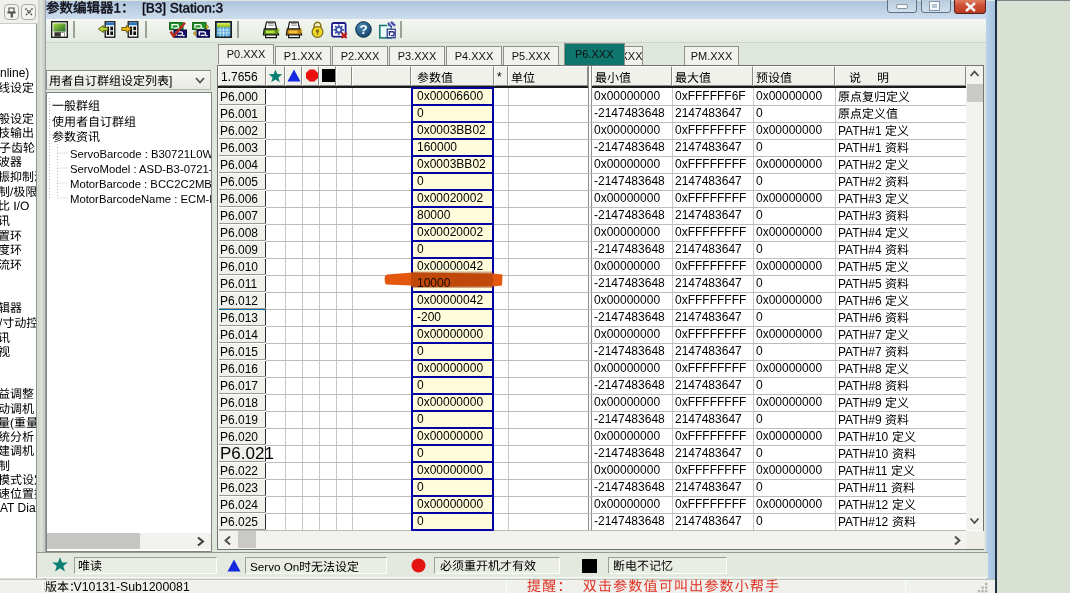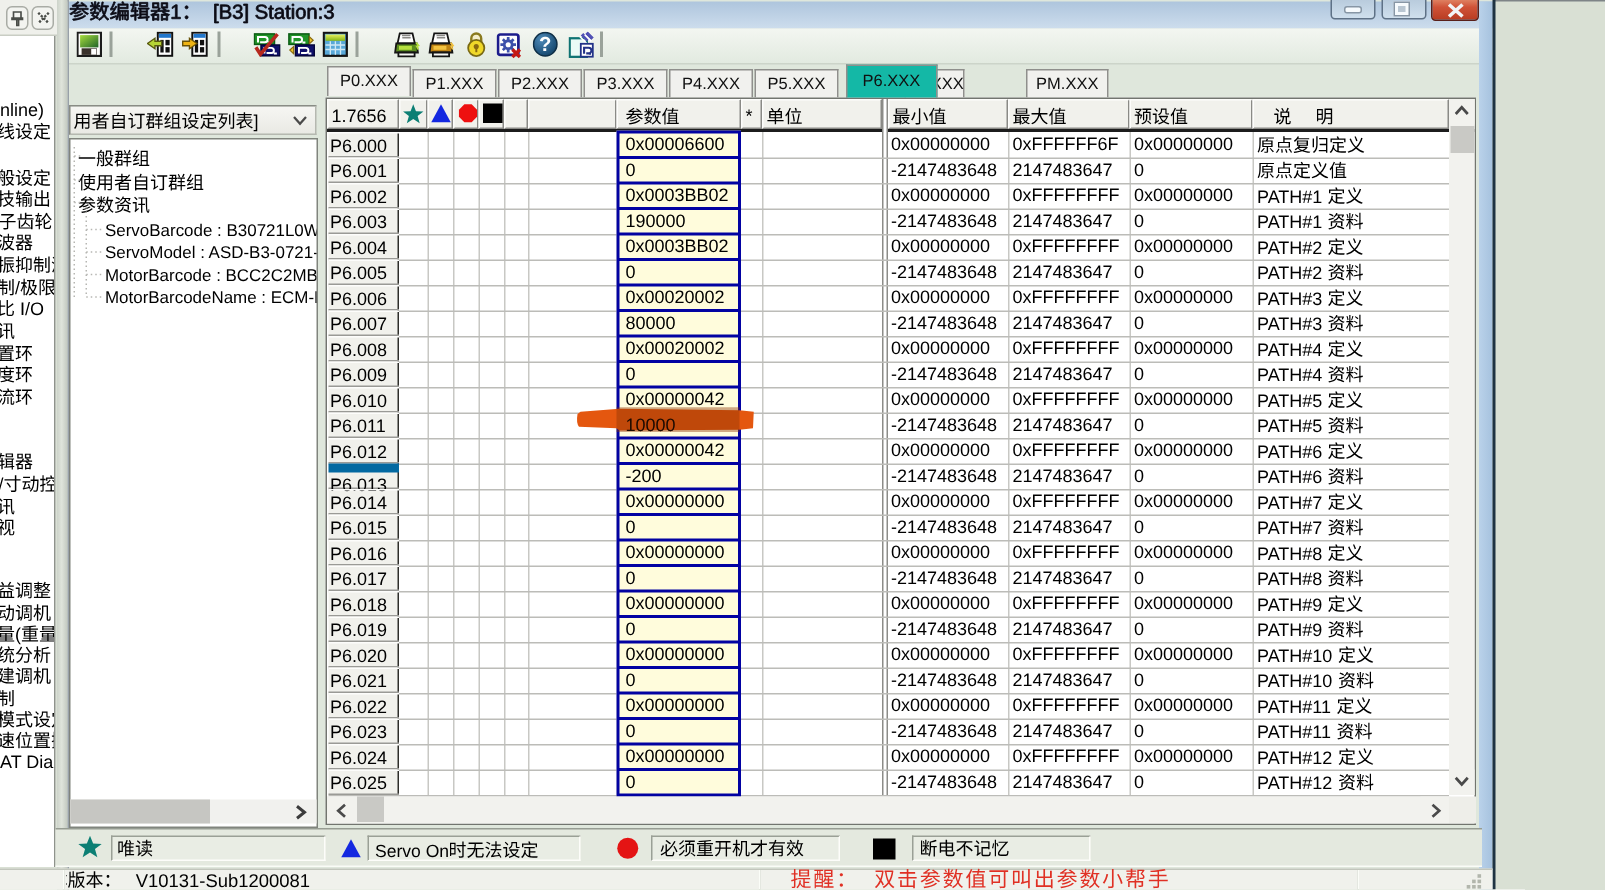--- a/index.html
+++ b/index.html
@@ -266,21 +266,21 @@
     <path d="M2 1.5 L7 5.5 L2 9.5" stroke="#3c3c3c" stroke-width="2" fill="none"></path>
   </svg>
 <div class="tab" style="left:218px;top:44px;width:56px;height:19.5px;line-height:19px">P0.XXX</div>
 <div class="tab" style="left:275px;top:45.5px;width:56px;height:19.5px;line-height:19px">P1.XXX</div>
 <div class="tab" style="left:332px;top:45.5px;width:56px;height:19.5px;line-height:19px">P2.XXX</div>
 <div class="tab" style="left:389px;top:45.5px;width:56px;height:19.5px;line-height:19px">P3.XXX</div>
 <div class="tab" style="left:446px;top:45.5px;width:56px;height:19.5px;line-height:19px">P4.XXX</div>
 <div class="tab" style="left:503px;top:45.5px;width:56px;height:19.5px;line-height:19px">P5.XXX</div>
 <div class="tab" style="left:603px;top:45.5px;width:40px;height:19.5px;line-height:19px">P7.XXX</div>
 <div class="tab" style="left:684px;top:45.5px;width:55px;height:19.5px;line-height:19px">PM.XXX</div>
-<div class="tab" style="left:564px;top:43px;width:60.5px;height:21.8px;line-height:20px;background:#14b8a6;z-index:5">P6.XXX</div>
+<div class="tab" style="left:564px;top:43px;width:60.5px;height:21.8px;line-height:20px;background:#0f766e;z-index:5">P6.XXX</div>
 <div class="a" style="left:216.5px;top:64.5px;width:767.5px;height:485.0px;background:#fff;border:1px solid #72756f"></div>
 <div class="a" style="left:217.5px;top:65.5px;width:765.5px;height:20.5px;background:#f1f1ec"></div>
 <div class="a" style="left:217.5px;top:85.8px;width:765.5px;height:1.8px;background:#1c1c1c"></div>
 <div class="a" style="left:217.5px;top:65.5px;width:48.0px;height:20.3px;border-top:1px solid #fdfdfb;border-left:1px solid #fdfdfb;border-right:1px solid #8a8a86;border-bottom:1px solid #8a8a86"></div>
 <div class="a" style="left:265.5px;top:65.5px;width:19.5px;height:20.3px;border-top:1px solid #fdfdfb;border-left:1px solid #fdfdfb;border-right:1px solid #8a8a86;border-bottom:1px solid #8a8a86"></div>
 <div class="a" style="left:285px;top:65.5px;width:17px;height:20.3px;border-top:1px solid #fdfdfb;border-left:1px solid #fdfdfb;border-right:1px solid #8a8a86;border-bottom:1px solid #8a8a86"></div>
 <div class="a" style="left:302px;top:65.5px;width:17px;height:20.3px;border-top:1px solid #fdfdfb;border-left:1px solid #fdfdfb;border-right:1px solid #8a8a86;border-bottom:1px solid #8a8a86"></div>
 <div class="a" style="left:319px;top:65.5px;width:17px;height:20.3px;border-top:1px solid #fdfdfb;border-left:1px solid #fdfdfb;border-right:1px solid #8a8a86;border-bottom:1px solid #8a8a86"></div>
 <div class="a" style="left:336px;top:65.5px;width:16px;height:20.3px;border-top:1px solid #fdfdfb;border-left:1px solid #fdfdfb;border-right:1px solid #8a8a86;border-bottom:1px solid #8a8a86"></div>
 <div class="a" style="left:352px;top:65.5px;width:58.5px;height:20.3px;border-top:1px solid #fdfdfb;border-left:1px solid #fdfdfb;border-right:1px solid #8a8a86;border-bottom:1px solid #8a8a86"></div>
@@ -367,29 +367,29 @@
 <div class="a" style="left:218.5px;top:138.6px;width:47px;height:17.0px;border-top:1px solid #fdfdfb;border-bottom:1px solid #9a9a96;font-size:12px;line-height:16.0px;padding-left:1.5px">P6.003</div>
 <div class="a" style="left:218.5px;top:155.6px;width:47px;height:17.0px;border-top:1px solid #fdfdfb;border-bottom:1px solid #9a9a96;font-size:12px;line-height:16.0px;padding-left:1.5px">P6.004</div>
 <div class="a" style="left:218.5px;top:172.6px;width:47px;height:17.0px;border-top:1px solid #fdfdfb;border-bottom:1px solid #9a9a96;font-size:12px;line-height:16.0px;padding-left:1.5px">P6.005</div>
 <div class="a" style="left:218.5px;top:189.6px;width:47px;height:17.0px;border-top:1px solid #fdfdfb;border-bottom:1px solid #9a9a96;font-size:12px;line-height:16.0px;padding-left:1.5px">P6.006</div>
 <div class="a" style="left:218.5px;top:206.6px;width:47px;height:17.0px;border-top:1px solid #fdfdfb;border-bottom:1px solid #9a9a96;font-size:12px;line-height:16.0px;padding-left:1.5px">P6.007</div>
 <div class="a" style="left:218.5px;top:223.6px;width:47px;height:17.0px;border-top:1px solid #fdfdfb;border-bottom:1px solid #9a9a96;font-size:12px;line-height:16.0px;padding-left:1.5px">P6.008</div>
 <div class="a" style="left:218.5px;top:240.6px;width:47px;height:17.0px;border-top:1px solid #fdfdfb;border-bottom:1px solid #9a9a96;font-size:12px;line-height:16.0px;padding-left:1.5px">P6.009</div>
 <div class="a" style="left:218.5px;top:257.6px;width:47px;height:17.0px;border-top:1px solid #fdfdfb;border-bottom:1px solid #9a9a96;font-size:12px;line-height:16.0px;padding-left:1.5px">P6.010</div>
 <div class="a" style="left:218.5px;top:274.6px;width:47px;height:17.0px;border-top:1px solid #fdfdfb;border-bottom:1px solid #9a9a96;font-size:12px;line-height:16.0px;padding-left:1.5px">P6.011</div>
 <div class="a" style="left:218.5px;top:291.6px;width:47px;height:17.0px;border-top:1px solid #fdfdfb;border-bottom:1px solid #9a9a96;font-size:12px;line-height:16.0px;padding-left:1.5px">P6.012</div>
-<div class="a" style="left:218.5px;top:308.6px;width:47px;height:17.0px;border-top:6px solid #0369a1;border-bottom:1px solid #9a9a96;font-size:12px;line-height:16.0px;padding-left:1.5px">P6.013</div>
+<div class="a" style="left:218.5px;top:308.6px;width:47px;height:17.0px;border-top:1px solid #0369a1;border-bottom:1px solid #9a9a96;font-size:12px;line-height:16.0px;padding-left:1.5px">P6.013</div>
 <div class="a" style="left:218.5px;top:325.6px;width:47px;height:17.0px;border-top:1px solid #fdfdfb;border-bottom:1px solid #9a9a96;font-size:12px;line-height:16.0px;padding-left:1.5px">P6.014</div>
 <div class="a" style="left:218.5px;top:342.6px;width:47px;height:17.0px;border-top:1px solid #fdfdfb;border-bottom:1px solid #9a9a96;font-size:12px;line-height:16.0px;padding-left:1.5px">P6.015</div>
 <div class="a" style="left:218.5px;top:359.6px;width:47px;height:17.0px;border-top:1px solid #fdfdfb;border-bottom:1px solid #9a9a96;font-size:12px;line-height:16.0px;padding-left:1.5px">P6.016</div>
 <div class="a" style="left:218.5px;top:376.6px;width:47px;height:17.0px;border-top:1px solid #fdfdfb;border-bottom:1px solid #9a9a96;font-size:12px;line-height:16.0px;padding-left:1.5px">P6.017</div>
 <div class="a" style="left:218.5px;top:393.6px;width:47px;height:17.0px;border-top:1px solid #fdfdfb;border-bottom:1px solid #9a9a96;font-size:12px;line-height:16.0px;padding-left:1.5px">P6.018</div>
 <div class="a" style="left:218.5px;top:410.6px;width:47px;height:17.0px;border-top:1px solid #fdfdfb;border-bottom:1px solid #9a9a96;font-size:12px;line-height:16.0px;padding-left:1.5px">P6.019</div>
 <div class="a" style="left:218.5px;top:427.6px;width:47px;height:17.0px;border-top:1px solid #fdfdfb;border-bottom:1px solid #9a9a96;font-size:12px;line-height:16.0px;padding-left:1.5px">P6.020</div>
-<div class="a" style="left:218.5px;top:444.6px;width:47px;height:17.0px;border-top:1px solid #fdfdfb;border-bottom:1px solid #9a9a96;font-size:12px;line-height:16.0px;padding-left:1.5px">P6.021</div>
+<div class="a" style="left:218.5px;top:444.6px;width:47px;height:17.0px;border-top:1px solid #fdfdfb;border-bottom:1px solid #9a9a96;font-size:17px;line-height:16.0px;padding-left:1.5px">P6.021</div>
 <div class="a" style="left:218.5px;top:461.6px;width:47px;height:17.0px;border-top:1px solid #fdfdfb;border-bottom:1px solid #9a9a96;font-size:12px;line-height:16.0px;padding-left:1.5px">P6.022</div>
 <div class="a" style="left:218.5px;top:478.6px;width:47px;height:17.0px;border-top:1px solid #fdfdfb;border-bottom:1px solid #9a9a96;font-size:12px;line-height:16.0px;padding-left:1.5px">P6.023</div>
 <div class="a" style="left:218.5px;top:495.6px;width:47px;height:17.0px;border-top:1px solid #fdfdfb;border-bottom:1px solid #9a9a96;font-size:12px;line-height:16.0px;padding-left:1.5px">P6.024</div>
 <div class="a" style="left:218.5px;top:512.6px;width:47px;height:17.0px;border-top:1px solid #fdfdfb;border-bottom:1px solid #9a9a96;font-size:12px;line-height:16.0px;padding-left:1.5px">P6.025</div>
 <div class="a" style="left:410.5px;top:86.6px;width:83.5px;height:444.5px;background:#fffcdc;border:2px solid #0202a2"></div>
 <div class="a" style="left:412px;top:103.6px;width:80.5px;height:2px;background:#0202a2"></div>
 <div class="a" style="left:412px;top:120.6px;width:80.5px;height:2px;background:#0202a2"></div>
 <div class="a" style="left:412px;top:137.6px;width:80.5px;height:2px;background:#0202a2"></div>
 <div class="a" style="left:412px;top:154.6px;width:80.5px;height:2px;background:#0202a2"></div>
 <div class="a" style="left:412px;top:171.6px;width:80.5px;height:2px;background:#0202a2"></div>
@@ -409,21 +409,21 @@
 <div class="a" style="left:412px;top:409.6px;width:80.5px;height:2px;background:#0202a2"></div>
 <div class="a" style="left:412px;top:426.6px;width:80.5px;height:2px;background:#0202a2"></div>
 <div class="a" style="left:412px;top:443.6px;width:80.5px;height:2px;background:#0202a2"></div>
 <div class="a" style="left:412px;top:460.6px;width:80.5px;height:2px;background:#0202a2"></div>
 <div class="a" style="left:412px;top:477.6px;width:80.5px;height:2px;background:#0202a2"></div>
 <div class="a" style="left:412px;top:494.6px;width:80.5px;height:2px;background:#0202a2"></div>
 <div class="a" style="left:412px;top:511.6px;width:80.5px;height:2px;background:#0202a2"></div>
 <div class="a" style="left:417px;top:87.6px;font-size:12px;line-height:17.0px;z-index:3">0x00006600</div>
 <div class="a" style="left:417px;top:104.6px;font-size:12px;line-height:17.0px;z-index:3">0</div>
 <div class="a" style="left:417px;top:121.6px;font-size:12px;line-height:17.0px;z-index:3">0x0003BB02</div>
-<div class="a" style="left:417px;top:138.6px;font-size:12px;line-height:17.0px;z-index:3">190000</div>
+<div class="a" style="left:417px;top:138.6px;font-size:12px;line-height:17.0px;z-index:3">160000</div>
 <div class="a" style="left:417px;top:155.6px;font-size:12px;line-height:17.0px;z-index:3">0x0003BB02</div>
 <div class="a" style="left:417px;top:172.6px;font-size:12px;line-height:17.0px;z-index:3">0</div>
 <div class="a" style="left:417px;top:189.6px;font-size:12px;line-height:17.0px;z-index:3">0x00020002</div>
 <div class="a" style="left:417px;top:206.6px;font-size:12px;line-height:17.0px;z-index:3">80000</div>
 <div class="a" style="left:417px;top:223.6px;font-size:12px;line-height:17.0px;z-index:3">0x00020002</div>
 <div class="a" style="left:417px;top:240.6px;font-size:12px;line-height:17.0px;z-index:3">0</div>
 <div class="a" style="left:417px;top:257.6px;font-size:12px;line-height:17.0px;z-index:3">0x00000042</div>
 <div class="a" style="left:417px;top:274.6px;font-size:12px;line-height:17.0px;z-index:3">10000</div>
 <div class="a" style="left:417px;top:291.6px;font-size:12px;line-height:17.0px;z-index:3">0x00000042</div>
 <div class="a" style="left:417px;top:308.6px;font-size:12px;line-height:17.0px;z-index:3">-200</div>
@@ -651,21 +651,21 @@
     <path fill="#000" d="M5.6 -9.3C5.4 -8.7 5.1 -7.7 4.8 -7.1L5.4 -6.9C5.7 -7.5 6.0 -8.3 6.3 -9.1ZM2.3 -9.1C2.5 -8.4 2.7 -7.5 2.8 -7.0L3.4 -7.2C3.4 -7.7 3.1 -8.6 2.9 -9.3ZM3.8 -10.1V-6.5H2.1V-5.7H3.7C3.3 -4.6 2.6 -3.5 1.9 -2.9C2.0 -2.7 2.2 -2.3 2.3 -2.1C2.9 -2.6 3.4 -3.5 3.8 -4.4V-1.4H4.6V-4.6C5.0 -4.1 5.6 -3.4 5.8 -3.0L6.3 -3.6C6.0 -3.9 5.0 -5.2 4.6 -5.5V-5.7H6.4V-6.5H4.6V-10.1ZM1.0 -9.6V-0.3H6.1V-1.1H1.8V-9.6ZM6.8 -8.9V-5.1C6.8 -3.2 6.7 -1.2 5.9 0.5C6.1 0.6 6.4 0.8 6.6 1.0C7.5 -0.8 7.7 -2.9 7.7 -5.1V-5.2H9.4V1.0H10.3V-5.2H11.5V-6.0H7.7V-8.3C9.0 -8.6 10.5 -9.0 11.5 -9.4L10.7 -10.1C9.8 -9.6 8.2 -9.2 6.8 -8.9Z M17.4 -4.9V-3.2H14.4V-4.9ZM18.4 -4.9H21.5V-3.2H18.4ZM17.4 -5.7H14.4V-7.5H17.4ZM18.4 -5.7V-7.5H21.5V-5.7ZM13.5 -8.3V-1.5H14.4V-2.3H17.4V-1.0C17.4 0.4 17.8 0.8 19.2 0.8C19.5 0.8 21.5 0.8 21.8 0.8C23.1 0.8 23.4 0.1 23.5 -1.7C23.3 -1.8 22.9 -1.9 22.6 -2.1C22.6 -0.6 22.4 -0.2 21.8 -0.2C21.3 -0.2 19.6 -0.2 19.2 -0.2C18.5 -0.2 18.4 -0.3 18.4 -1.0V-2.3H22.4V-8.3H18.4V-10.1H17.4V-8.3Z M30.7 -5.7C32.1 -4.8 33.9 -3.4 34.8 -2.4L35.5 -3.1C34.6 -4.1 32.8 -5.4 31.4 -6.3ZM24.8 -9.2V-8.3H30.2C29.0 -6.3 26.9 -4.2 24.5 -3.1C24.7 -2.9 25.0 -2.5 25.1 -2.3C26.8 -3.1 28.3 -4.4 29.5 -5.8V0.9H30.5V-7.0C30.8 -7.4 31.1 -7.9 31.3 -8.3H35.2V-9.2Z M37.5 -9.2C38.1 -8.6 39.0 -7.8 39.4 -7.3L40.0 -7.9C39.6 -8.4 38.8 -9.2 38.1 -9.8ZM38.4 0.7V0.7C38.6 0.5 38.9 0.2 40.9 -1.2C40.8 -1.4 40.7 -1.7 40.6 -2.0L39.4 -1.1V-6.3H36.6V-5.4H38.5V-1.1C38.5 -0.5 38.1 -0.1 37.9 0.0C38.1 0.2 38.3 0.5 38.4 0.7ZM41.0 -9.2V-8.3H45.8V-5.3H41.3V-0.7C41.3 0.5 41.7 0.8 43.0 0.8C43.3 0.8 45.5 0.8 45.8 0.8C47.1 0.8 47.4 0.2 47.5 -1.7C47.3 -1.8 46.9 -1.9 46.7 -2.1C46.6 -0.4 46.5 -0.1 45.7 -0.1C45.3 -0.1 43.5 -0.1 43.1 -0.1C42.3 -0.1 42.2 -0.2 42.2 -0.7V-4.4H45.8V-3.8H46.7V-9.2Z M50.2 -10.1V0.9H51.0V-10.1ZM49.0 -7.8C48.9 -6.8 48.7 -5.5 48.3 -4.7L49.1 -4.4C49.4 -5.3 49.6 -6.7 49.7 -7.7ZM51.1 -7.9C51.5 -7.2 51.9 -6.2 52.0 -5.6L52.7 -6.0C52.6 -6.5 52.2 -7.5 51.8 -8.1ZM52.7 -8.9V-8.1H57.4C52.5 -2.5 52.3 -1.7 52.3 -0.9C52.3 0.0 53.0 0.6 54.4 0.6H57.6C58.8 0.6 59.2 0.1 59.4 -2.5C59.1 -2.5 58.8 -2.7 58.5 -2.8C58.5 -0.7 58.3 -0.3 57.6 -0.3H54.4C53.7 -0.3 53.2 -0.5 53.2 -1.0C53.2 -1.6 53.5 -2.4 58.9 -8.5C59.0 -8.6 59.0 -8.6 59.1 -8.7L58.5 -9.0L58.3 -8.9Z"></path>
   </svg>
 <div class="a" style="left:0;top:578.5px;width:995px;height:14.5px;background:#f0f1ec;border-top:1px solid #c2c6bc"></div>
 <div class="a" style="left:41.5px;top:579.5px;width:1px;height:13.5px;background:#aab0a4;border-right:1px solid #fbfdf8"></div>
 <div class="a" style="left:506px;top:579.5px;width:1px;height:13.5px;background:#aab0a4;border-right:1px solid #fbfdf8"></div>
 <div class="a" style="left:905px;top:579.5px;width:1px;height:13.5px;background:#aab0a4;border-right:1px solid #fbfdf8"></div>
 <div class="a" style="left:43.5px;top:578.5px;width:460px;height:14.5px;overflow:hidden">
     <svg class="t" style="left:-10.5px;top:0px;width:48px;height:16px" viewBox="0 -12 48 16">
       <path fill="#000" d="M3.0 -10.0C2.4 -8.2 1.4 -6.4 0.4 -5.2C0.5 -5.0 0.8 -4.6 0.9 -4.4C1.2 -4.8 1.6 -5.2 1.9 -5.7V0.9H2.8V-7.3C3.2 -8.1 3.6 -8.9 3.9 -9.8ZM5.0 -2.1V-1.3H7.0V0.9H7.8V-1.3H9.8V-2.1H7.8V-6.3C8.6 -4.2 9.7 -2.1 11.0 -1.0C11.2 -1.2 11.5 -1.6 11.7 -1.7C10.4 -2.8 9.1 -4.8 8.4 -6.8H11.4V-7.7H7.8V-10.0H7.0V-7.7H3.6V-6.8H6.4C5.7 -4.8 4.4 -2.7 3.1 -1.7C3.3 -1.5 3.6 -1.2 3.8 -1.0C5.0 -2.1 6.2 -4.1 7.0 -6.2V-2.1Z M13.3 -9.8V-5.1C13.3 -3.3 13.2 -1.1 12.4 0.4C12.6 0.6 12.9 0.8 13.0 1.0C13.7 -0.2 14.0 -1.8 14.1 -3.4H15.7V0.9H16.5V-4.2H14.1L14.1 -5.1V-6.0H17.3V-6.8H16.2V-10.1H15.4V-6.8H14.1V-9.8ZM22.2 -5.7C22.0 -4.4 21.5 -3.2 20.9 -2.3C20.3 -3.3 19.9 -4.5 19.6 -5.7ZM17.8 -9.3V-5.1C17.8 -3.3 17.7 -1.1 16.8 0.5C17.0 0.6 17.3 0.9 17.5 1.0C18.5 -0.7 18.7 -3.1 18.7 -5.1V-5.7H18.9C19.2 -4.1 19.7 -2.7 20.4 -1.5C19.8 -0.7 19.0 -0.1 18.2 0.3C18.4 0.4 18.6 0.8 18.7 1.0C19.5 0.6 20.3 -0.0 20.9 -0.8C21.5 -0.0 22.1 0.6 22.9 1.0C23.1 0.8 23.4 0.4 23.6 0.3C22.7 -0.1 22.0 -0.7 21.4 -1.5C22.3 -2.7 22.9 -4.4 23.2 -6.5L22.6 -6.6L22.5 -6.6H18.7V-8.5C20.3 -8.7 22.1 -8.9 23.4 -9.2L22.8 -10.0C21.6 -9.7 19.6 -9.4 17.8 -9.3Z M29.5 -10.1V-7.5H24.8V-6.6H28.4C27.5 -4.6 26.0 -2.7 24.4 -1.7C24.7 -1.5 25.0 -1.2 25.1 -0.9C26.8 -2.1 28.4 -4.3 29.3 -6.6H29.5V-2.2H26.7V-1.3H29.5V1.0H30.5V-1.3H33.3V-2.2H30.5V-6.6H30.6C31.5 -4.3 33.1 -2.1 34.9 -1.0C35.0 -1.2 35.4 -1.6 35.6 -1.8C33.9 -2.7 32.4 -4.6 31.5 -6.6H35.2V-7.5H30.5V-10.1Z M39.0 -5.8C39.5 -5.8 39.9 -6.2 39.9 -6.7C39.9 -7.3 39.5 -7.6 39.0 -7.6C38.5 -7.6 38.1 -7.3 38.1 -6.7C38.1 -6.2 38.5 -5.8 39.0 -5.8ZM39.0 0.0C39.5 0.0 39.9 -0.3 39.9 -0.9C39.9 -1.4 39.5 -1.8 39.0 -1.8C38.5 -1.8 38.1 -1.4 38.1 -0.9C38.1 -0.3 38.5 0.0 39.0 0.0Z"></path>
     </svg>
-    <div class="a" style="left:47px;top:1px;font-size:12.3px">V10131-Sub1200081</div>
+    <div class="a" style="left:30px;top:1px;font-size:12.3px">V10131-Sub1200081</div>
   </div>
 <svg class="t" style="left:527px;top:577px;width:253px;height:18px" viewBox="0 -14 253 18">
     <path fill="#e03024" d="M6.7 -8.6H11.4V-7.5H6.7ZM6.7 -10.5H11.4V-9.4H6.7ZM5.7 -11.3V-6.7H12.4V-11.3ZM6.0 -4.2C5.8 -2.1 5.2 -0.5 3.9 0.5C4.1 0.6 4.5 1.0 4.7 1.1C5.4 0.5 6.0 -0.4 6.4 -1.5C7.3 0.5 8.8 0.9 10.8 0.9H13.3C13.3 0.6 13.5 0.2 13.6 -0.0C13.1 -0.0 11.2 -0.0 10.9 -0.0C10.4 -0.0 9.9 -0.0 9.5 -0.1V-2.3H12.5V-3.2H9.5V-4.8H13.1V-5.7H5.1V-4.8H8.5V-0.4C7.7 -0.7 7.1 -1.4 6.7 -2.5C6.8 -3.0 6.9 -3.5 7.0 -4.0ZM2.3 -11.7V-8.9H0.6V-8.0H2.3V-4.9C1.6 -4.6 0.9 -4.5 0.4 -4.3L0.7 -3.3L2.3 -3.8V-0.2C2.3 0.0 2.2 0.1 2.1 0.1C1.9 0.1 1.3 0.1 0.7 0.1C0.9 0.3 1.0 0.8 1.0 1.0C1.9 1.0 2.5 1.0 2.8 0.8C3.1 0.7 3.3 0.4 3.3 -0.2V-4.1L4.8 -4.7L4.7 -5.6L3.3 -5.2V-8.0H4.8V-8.9H3.3V-11.7Z M23.4 -7.2V-8.4H27.0V-7.2ZM23.4 -9.2V-10.3H27.0V-9.2ZM28.0 -11.2H22.5V-6.3H28.0ZM19.9 -5.1V-7.6H20.8V-5.0C20.7 -4.9 20.7 -4.9 20.6 -4.9C20.5 -4.9 20.1 -4.9 20.0 -4.9C19.9 -4.9 19.9 -5.0 19.9 -5.1ZM18.4 -6.5V-7.6H19.2V-5.1C19.2 -4.4 19.4 -4.3 20.0 -4.3C20.1 -4.3 20.6 -4.3 20.7 -4.3H20.8V-3.0H16.9V-4.2C17.1 -4.1 17.3 -3.9 17.3 -3.8C18.3 -4.6 18.4 -5.7 18.4 -6.5ZM17.8 -7.6V-6.6C17.8 -5.9 17.7 -5.0 16.9 -4.4V-7.6ZM19.2 -10.3V-8.5H18.4V-10.3ZM28.7 -0.1H25.8V-1.7H28.0V-2.6H25.8V-4.0H28.3V-4.8H25.8V-6.1H24.8V-4.8H23.5C23.6 -5.2 23.8 -5.6 23.9 -6.0L23.0 -6.1C22.7 -5.1 22.3 -4.0 21.6 -3.3V-8.5H20.0V-10.3H21.8V-11.2H15.9V-10.3H17.7V-8.5H16.1V1.1H16.9V0.1H20.8V0.9H21.6V-3.1C21.9 -3.0 22.1 -2.8 22.3 -2.7C22.6 -3.1 22.9 -3.5 23.1 -4.0H24.8V-2.6H22.6V-1.7H24.8V-0.1H22.0V0.8H28.7ZM16.9 -0.8V-2.2H20.8V-0.8Z M33.9 -6.8C34.5 -6.8 35.0 -7.2 35.0 -7.8C35.0 -8.5 34.5 -8.9 33.9 -8.9C33.3 -8.9 32.8 -8.5 32.8 -7.8C32.8 -7.2 33.3 -6.8 33.9 -6.8ZM33.9 0.1C34.5 0.1 35.0 -0.4 35.0 -1.0C35.0 -1.6 34.5 -2.0 33.9 -2.0C33.3 -2.0 32.8 -1.6 32.8 -1.0C32.8 -0.4 33.3 0.1 33.9 0.1Z M67.5 -9.7C67.1 -7.4 66.5 -5.5 65.6 -3.9C64.8 -5.6 64.4 -7.5 64.0 -9.7ZM62.7 -10.7V-9.7H63.0C63.4 -7.1 64.0 -4.8 64.9 -2.9C63.9 -1.5 62.7 -0.5 61.4 0.2C61.6 0.4 62.0 0.8 62.1 1.1C63.4 0.4 64.5 -0.6 65.5 -1.8C66.3 -0.6 67.3 0.4 68.5 1.1C68.7 0.9 69.0 0.5 69.3 0.3C68.0 -0.4 67.0 -1.5 66.2 -2.8C67.4 -4.7 68.3 -7.3 68.6 -10.5L68.0 -10.7L67.8 -10.7ZM56.8 -7.6C57.7 -6.6 58.7 -5.3 59.5 -4.1C58.6 -2.1 57.5 -0.6 56.3 0.3C56.5 0.5 56.9 0.9 57.0 1.1C58.3 0.1 59.3 -1.2 60.2 -3.0C60.7 -2.2 61.1 -1.4 61.4 -0.7L62.3 -1.4C62.0 -2.2 61.4 -3.2 60.7 -4.2C61.4 -6.0 61.8 -8.1 62.1 -10.5L61.4 -10.7L61.2 -10.7H56.7V-9.7H61.0C60.8 -8.0 60.4 -6.6 59.9 -5.2C59.2 -6.3 58.4 -7.3 57.6 -8.2Z M73.1 -4.2V0.3H81.8V1.1H82.9V-4.2H81.8V-0.7H78.6V-5.3H84.1V-6.3H78.6V-8.5H83.1V-9.6H78.6V-11.7H77.5V-9.6H72.9V-8.5H77.5V-6.3H71.9V-5.3H77.5V-0.7H74.2V-4.2Z M93.9 -5.6C92.9 -4.9 91.1 -4.3 89.7 -4.0C90.0 -3.8 90.3 -3.5 90.4 -3.2C91.8 -3.6 93.6 -4.3 94.7 -5.2ZM95.1 -4.0C93.8 -3.1 91.5 -2.3 89.5 -2.0C89.7 -1.7 90.0 -1.4 90.1 -1.1C92.2 -1.6 94.6 -2.4 96.0 -3.5ZM96.8 -2.5C95.3 -1.0 92.1 -0.1 88.6 0.2C88.9 0.5 89.1 0.9 89.2 1.1C92.8 0.7 96.0 -0.3 97.8 -2.0ZM88.7 -8.3C89.0 -8.4 89.4 -8.4 91.8 -8.6C91.6 -8.1 91.4 -7.7 91.2 -7.2H86.9V-6.3H90.5C89.5 -5.1 88.2 -4.2 86.7 -3.5C87.0 -3.3 87.4 -2.9 87.5 -2.7C89.2 -3.6 90.7 -4.7 91.8 -6.3H94.7C95.7 -4.8 97.4 -3.5 99.0 -2.8C99.1 -3.1 99.5 -3.4 99.7 -3.7C98.3 -4.2 96.8 -5.2 95.9 -6.3H99.5V-7.2H92.4C92.6 -7.7 92.8 -8.1 93.0 -8.6L97.0 -8.8C97.3 -8.5 97.6 -8.2 97.8 -7.9L98.7 -8.5C97.9 -9.4 96.4 -10.6 95.1 -11.3L94.3 -10.8C94.8 -10.4 95.4 -10.0 96.0 -9.6L90.6 -9.4C91.4 -9.9 92.3 -10.6 93.2 -11.3L92.2 -11.8C91.2 -10.8 89.8 -9.9 89.4 -9.7C89.0 -9.5 88.7 -9.3 88.4 -9.3C88.5 -9.0 88.6 -8.5 88.7 -8.3Z M107.6 -11.5C107.3 -10.9 106.9 -10.1 106.5 -9.6L107.2 -9.3C107.6 -9.8 108.1 -10.5 108.5 -11.1ZM102.6 -11.1C103.0 -10.5 103.4 -9.7 103.5 -9.3L104.3 -9.6C104.2 -10.1 103.8 -10.9 103.4 -11.4ZM107.1 -3.6C106.8 -2.9 106.4 -2.3 105.8 -1.8C105.3 -2.0 104.7 -2.3 104.2 -2.5C104.4 -2.9 104.6 -3.2 104.8 -3.6ZM102.9 -2.1C103.6 -1.9 104.4 -1.5 105.1 -1.2C104.2 -0.5 103.1 -0.1 102.0 0.2C102.1 0.4 102.4 0.8 102.5 1.0C103.8 0.7 104.9 0.1 105.9 -0.7C106.4 -0.4 106.8 -0.2 107.2 0.1L107.8 -0.6C107.5 -0.8 107.1 -1.1 106.6 -1.3C107.4 -2.1 108.0 -3.1 108.3 -4.3L107.7 -4.6L107.6 -4.5H105.3L105.6 -5.2L104.6 -5.4C104.5 -5.1 104.4 -4.8 104.3 -4.5H102.4V-3.6H103.8C103.5 -3.1 103.2 -2.6 102.9 -2.1ZM105.0 -11.8V-9.2H102.1V-8.3H104.7C104.0 -7.4 102.9 -6.5 101.9 -6.1C102.1 -5.9 102.4 -5.5 102.5 -5.3C103.4 -5.8 104.3 -6.5 105.0 -7.4V-5.7H106.0V-7.6C106.6 -7.1 107.5 -6.4 107.8 -6.1L108.4 -6.8C108.1 -7.1 106.9 -7.9 106.2 -8.3H108.8V-9.2H106.0V-11.8ZM110.2 -11.6C109.8 -9.2 109.2 -6.8 108.1 -5.4C108.3 -5.2 108.7 -4.9 108.9 -4.7C109.3 -5.2 109.6 -5.9 109.9 -6.5C110.2 -5.2 110.6 -3.9 111.1 -2.8C110.3 -1.5 109.2 -0.4 107.7 0.3C107.9 0.5 108.2 0.9 108.3 1.2C109.7 0.4 110.8 -0.6 111.6 -1.8C112.3 -0.6 113.2 0.3 114.3 1.0C114.4 0.7 114.8 0.4 115.0 0.2C113.8 -0.5 112.9 -1.5 112.2 -2.8C112.9 -4.2 113.4 -6.0 113.7 -8.1H114.7V-9.0H110.7C110.9 -9.8 111.0 -10.7 111.2 -11.5ZM112.7 -8.1C112.5 -6.5 112.2 -5.1 111.6 -3.9C111.1 -5.1 110.7 -6.6 110.5 -8.1Z M125.0 -11.8C124.9 -11.3 124.9 -10.8 124.8 -10.3H121.2V-9.4H124.6C124.5 -8.9 124.5 -8.5 124.4 -8.1H121.9V-0.2H120.6V0.7H130.0V-0.2H128.8V-8.1H125.3C125.4 -8.5 125.5 -8.9 125.6 -9.4H129.6V-10.3H125.8L126.1 -11.7ZM122.9 -0.2V-1.4H127.8V-0.2ZM122.9 -5.3H127.8V-4.1H122.9ZM122.9 -6.1V-7.3H127.8V-6.1ZM122.9 -3.3H127.8V-2.1H122.9ZM120.3 -11.7C119.5 -9.6 118.3 -7.5 117.0 -6.2C117.2 -5.9 117.5 -5.4 117.6 -5.1C118.0 -5.6 118.4 -6.1 118.8 -6.7V1.1H119.8V-8.2C120.4 -9.3 120.8 -10.3 121.2 -11.4Z M132.6 -10.8V-9.7H142.2V-0.4C142.2 -0.1 142.1 -0.0 141.8 0.0C141.5 0.0 140.4 0.0 139.2 -0.0C139.4 0.3 139.6 0.8 139.7 1.1C141.1 1.1 142.0 1.1 142.6 0.9C143.1 0.7 143.3 0.4 143.3 -0.4V-9.7H145.1V-10.8ZM135.0 -6.7H138.7V-3.4H135.0ZM134.0 -7.7V-1.3H135.0V-2.4H139.7V-7.7Z M154.0 -1.5C154.3 -1.7 154.8 -1.9 158.4 -2.8V1.1H159.5V-11.6H158.4V-3.8L155.4 -3.1V-10.5H154.3V-3.5C154.3 -2.9 153.8 -2.5 153.5 -2.4C153.7 -2.1 153.9 -1.7 154.0 -1.5ZM148.3 -10.5V-1.1H149.3V-2.4H152.7V-10.5ZM149.3 -9.5H151.7V-3.4H149.3Z M163.6 -4.8V0.3H173.6V1.1H174.7V-4.8H173.6V-0.8H169.7V-5.7H174.2V-10.5H173.0V-6.7H169.7V-11.7H168.6V-6.7H165.4V-10.5H164.3V-5.7H168.6V-0.8H164.8V-4.8Z M185.1 -5.6C184.1 -4.9 182.3 -4.3 180.9 -4.0C181.2 -3.8 181.5 -3.5 181.6 -3.2C183.0 -3.6 184.8 -4.3 185.9 -5.2ZM186.3 -4.0C185.0 -3.1 182.7 -2.3 180.7 -2.0C180.9 -1.7 181.2 -1.4 181.3 -1.1C183.4 -1.6 185.8 -2.4 187.2 -3.5ZM188.0 -2.5C186.5 -1.0 183.3 -0.1 179.8 0.2C180.1 0.5 180.3 0.9 180.4 1.1C184.0 0.7 187.2 -0.3 189.0 -2.0ZM179.9 -8.3C180.2 -8.4 180.6 -8.4 183.0 -8.6C182.8 -8.1 182.6 -7.7 182.4 -7.2H178.1V-6.3H181.7C180.7 -5.1 179.4 -4.2 177.9 -3.5C178.2 -3.3 178.6 -2.9 178.7 -2.7C180.4 -3.6 181.9 -4.7 183.0 -6.3H185.9C186.9 -4.8 188.6 -3.5 190.2 -2.8C190.3 -3.1 190.7 -3.4 190.9 -3.7C189.5 -4.2 188.0 -5.2 187.1 -6.3H190.7V-7.2H183.6C183.8 -7.7 184.0 -8.1 184.2 -8.6L188.1 -8.8C188.5 -8.5 188.8 -8.2 189.0 -7.9L189.9 -8.5C189.1 -9.4 187.6 -10.6 186.3 -11.3L185.5 -10.8C186.0 -10.4 186.6 -10.0 187.2 -9.6L181.8 -9.4C182.6 -9.9 183.5 -10.6 184.4 -11.3L183.4 -11.8C182.4 -10.8 181.0 -9.9 180.6 -9.7C180.2 -9.5 179.9 -9.3 179.6 -9.3C179.7 -9.0 179.8 -8.5 179.9 -8.3Z M198.8 -11.5C198.5 -10.9 198.1 -10.1 197.7 -9.6L198.4 -9.3C198.8 -9.8 199.3 -10.5 199.7 -11.1ZM193.8 -11.1C194.2 -10.5 194.6 -9.7 194.7 -9.3L195.5 -9.6C195.4 -10.1 195.0 -10.9 194.6 -11.4ZM198.3 -3.6C198.0 -2.9 197.6 -2.3 197.0 -1.8C196.5 -2.0 195.9 -2.3 195.4 -2.5C195.6 -2.9 195.8 -3.2 196.0 -3.6ZM194.1 -2.1C194.8 -1.9 195.6 -1.5 196.3 -1.2C195.4 -0.5 194.3 -0.1 193.2 0.2C193.3 0.4 193.6 0.8 193.7 1.0C194.9 0.7 196.1 0.1 197.1 -0.7C197.6 -0.4 198.0 -0.2 198.4 0.1L199.0 -0.6C198.7 -0.8 198.3 -1.1 197.8 -1.3C198.6 -2.1 199.2 -3.1 199.5 -4.3L198.9 -4.6L198.8 -4.5H196.5L196.8 -5.2L195.8 -5.4C195.7 -5.1 195.6 -4.8 195.5 -4.5H193.6V-3.6H195.0C194.7 -3.1 194.4 -2.6 194.1 -2.1ZM196.2 -11.8V-9.2H193.3V-8.3H195.9C195.2 -7.4 194.1 -6.5 193.1 -6.1C193.3 -5.9 193.6 -5.5 193.7 -5.3C194.6 -5.8 195.5 -6.5 196.2 -7.4V-5.7H197.2V-7.6C197.8 -7.1 198.7 -6.4 199.0 -6.1L199.6 -6.8C199.3 -7.1 198.1 -7.9 197.4 -8.3H200.0V-9.2H197.2V-11.8ZM201.4 -11.6C201.0 -9.2 200.4 -6.8 199.3 -5.4C199.5 -5.2 199.9 -4.9 200.1 -4.7C200.5 -5.2 200.8 -5.9 201.1 -6.5C201.4 -5.2 201.8 -3.9 202.3 -2.8C201.5 -1.5 200.4 -0.4 198.9 0.3C199.1 0.5 199.4 0.9 199.5 1.2C200.9 0.4 202.0 -0.6 202.8 -1.8C203.5 -0.6 204.4 0.3 205.5 1.0C205.6 0.7 206.0 0.4 206.2 0.2C205.0 -0.5 204.1 -1.5 203.4 -2.8C204.1 -4.2 204.6 -6.0 204.9 -8.1H205.9V-9.0H201.9C202.1 -9.8 202.2 -10.7 202.4 -11.5ZM203.9 -8.1C203.7 -6.5 203.3 -5.1 202.8 -3.9C202.3 -5.1 201.9 -6.6 201.7 -8.1Z M214.3 -11.6V-0.3C214.3 -0.1 214.2 0.0 213.9 0.0C213.6 0.1 212.6 0.1 211.6 0.0C211.7 0.3 211.9 0.8 212.0 1.1C213.3 1.1 214.2 1.1 214.7 0.9C215.2 0.8 215.4 0.4 215.4 -0.3V-11.6ZM217.7 -8.0C218.9 -6.0 220.0 -3.4 220.3 -1.7L221.4 -2.2C221.1 -3.8 219.9 -6.4 218.7 -8.4ZM210.6 -8.3C210.3 -6.4 209.5 -4.0 208.2 -2.5C208.5 -2.4 209.0 -2.1 209.2 -1.9C210.5 -3.5 211.3 -6.0 211.8 -8.1Z M226.8 -11.8V-10.7H223.9V-9.8H226.8V-8.8H224.2V-8.0H226.8V-7.6C226.8 -7.4 226.8 -7.1 226.7 -6.9H223.7V-6.0H226.3C225.9 -5.4 225.1 -4.8 223.9 -4.4C224.2 -4.2 224.5 -3.8 224.7 -3.6C226.2 -4.2 227.1 -5.1 227.5 -6.0H230.5V-6.9H227.8C227.9 -7.1 227.9 -7.4 227.9 -7.6V-8.0H230.2V-8.8H227.9V-9.8H230.5V-10.7H227.9V-11.8ZM231.2 -11.2V-4.2H232.2V-10.3H234.6C234.2 -9.7 233.7 -9.0 233.3 -8.3C234.5 -7.7 235.0 -7.0 235.0 -6.5C235.0 -6.2 234.9 -6.0 234.6 -5.9C234.4 -5.9 234.2 -5.8 234.0 -5.8C233.6 -5.8 233.1 -5.8 232.5 -5.9C232.7 -5.6 232.8 -5.2 232.8 -5.0C233.4 -4.9 234.0 -4.9 234.5 -5.0C234.7 -5.0 235.1 -5.1 235.3 -5.2C235.8 -5.4 236.0 -5.8 236.0 -6.5C236.0 -7.1 235.6 -7.8 234.4 -8.5C235.0 -9.2 235.6 -10.1 236.1 -10.8L235.4 -11.2L235.2 -11.2ZM225.1 -3.7V0.4H226.1V-2.7H229.4V1.1H230.5V-2.7H234.0V-0.8C234.0 -0.6 234.0 -0.6 233.7 -0.6C233.5 -0.6 232.7 -0.6 231.8 -0.6C231.9 -0.3 232.1 0.1 232.2 0.3C233.3 0.3 234.1 0.3 234.5 0.2C235.0 0.0 235.1 -0.3 235.1 -0.8V-3.7H230.5V-4.8H229.4V-3.7Z M238.9 -4.5V-3.5H244.7V-0.4C244.7 -0.1 244.5 0.0 244.2 0.0C243.9 0.0 242.8 0.1 241.6 0.0C241.8 0.3 242.0 0.8 242.1 1.1C243.5 1.1 244.5 1.1 245.0 0.9C245.5 0.7 245.7 0.4 245.7 -0.4V-3.5H251.5V-4.5H245.7V-6.8H250.7V-7.8H245.7V-10.1C247.4 -10.3 248.9 -10.5 250.1 -10.9L249.4 -11.7C247.2 -11.1 243.1 -10.7 239.8 -10.5C239.9 -10.3 240.0 -9.9 240.1 -9.6C241.5 -9.7 243.1 -9.8 244.7 -9.9V-7.8H239.8V-6.8H244.7V-4.5Z"></path>
   </svg>
 <svg class="t" style="left:975px;top:582px;width:14px;height:11px" viewBox="0 0 14 11">
     <g fill="#b2b6ac">
       <rect x="10" y="8" width="2.4" height="2.4"></rect>
       <rect x="6.4" y="8" width="2.4" height="2.4"></rect>
       <rect x="2.8" y="8" width="2.4" height="2.4"></rect>
       <rect x="10" y="4.4" width="2.4" height="2.4"></rect>

